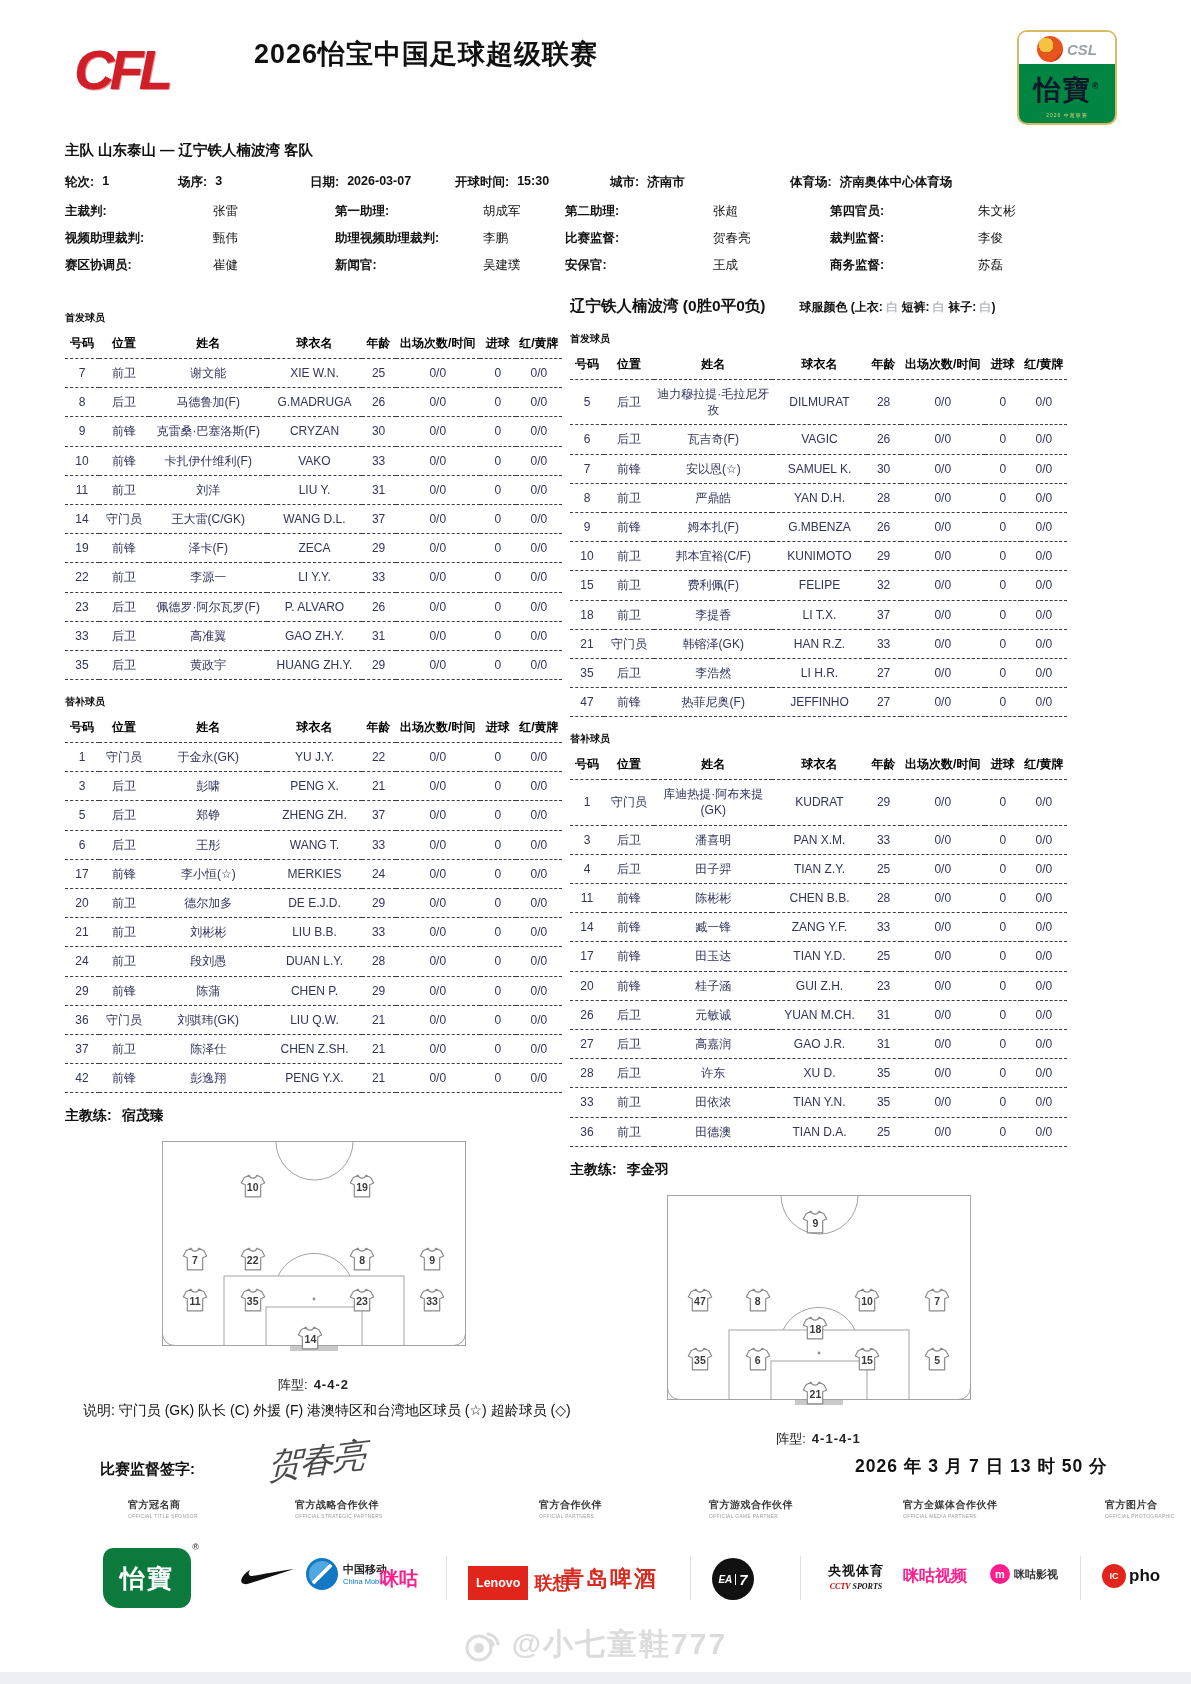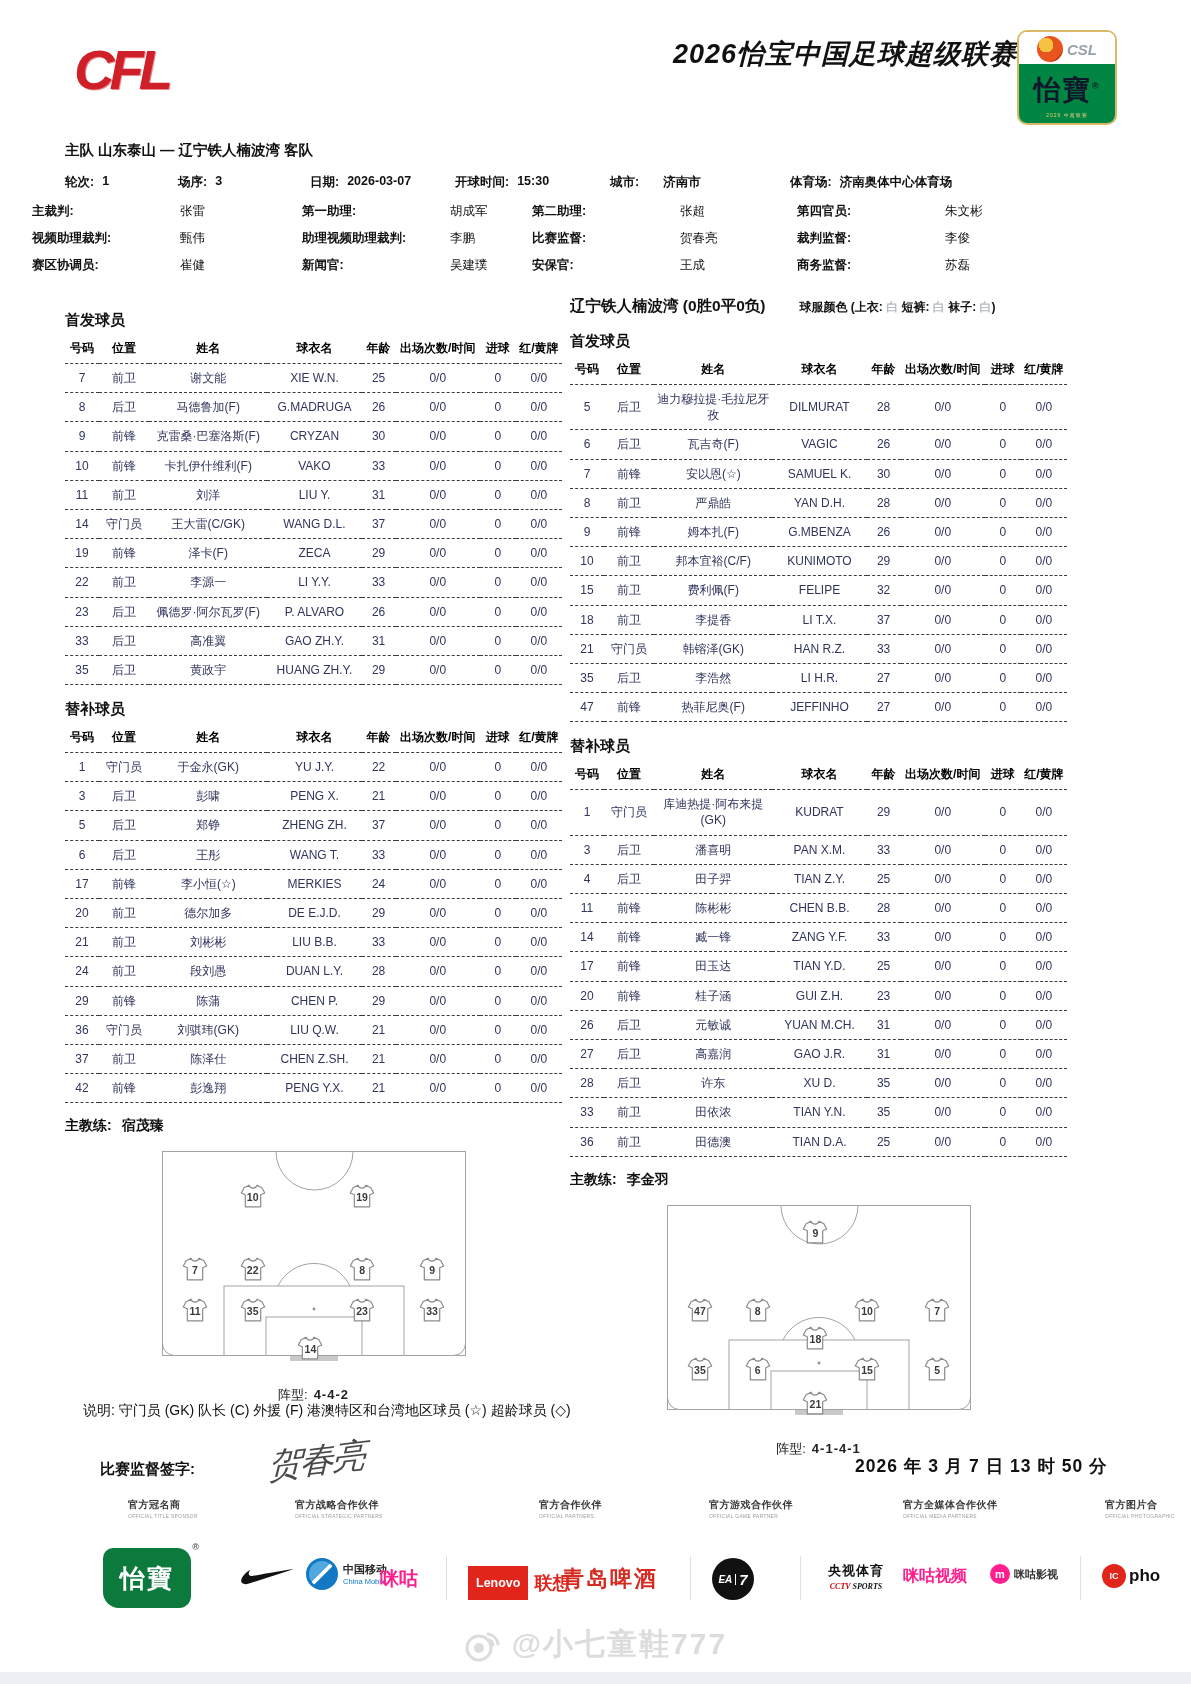--- a/index.html
+++ b/index.html
@@ -2,52 +2,52 @@
 <html><head>
 <meta charset="utf-8">
 <style>
   html,body{margin:0;padding:0;background:#ffffff;}
   .sheet{position:relative;width:1191px;height:1684px;background:#fff;overflow:hidden;
          font-family:"Liberation Sans","DejaVu Sans",sans-serif;color:#111;}
   
   .top{display:flex;align-items:flex-start;padding:30px 74px 0 74px;}
   .cfl-logo{width:180px;font-size:56px;font-weight:800;font-style:italic;color:#cf1f28;
             letter-spacing:-5px;line-height:80px;text-shadow:1px 1px 0 #e98b8f;}
-  .titles{flex:1;text-align:right;font-style:italic;}
+  .titles{flex:1;text-align:left;}
   .title{font-size:27px;font-weight:800;margin-top:6px;letter-spacing:1px;}
   .subtitle{font-size:24px;font-weight:800;margin-top:16px;letter-spacing:2px;}
   .csl-badge{width:96px;border:2px solid #d8b966;border-radius:10px;overflow:hidden;text-align:center;}
   .csl-top{background:#fff;padding:4px 0 2px;display:flex;align-items:center;justify-content:center;gap:4px;}
   .csl-ball{width:26px;height:26px;border-radius:50%;
             background:radial-gradient(circle at 35% 35%,#f6c242 0 30%,#e8541e 31% 70%,#c63a12 71%);}
   .csl-word{font-size:15px;font-weight:800;font-style:italic;color:#9aa0a8;}
   .csl-mid{background:#008542;color:#0f172a;font-size:27px;font-weight:800;padding:8px 0 2px;letter-spacing:2px;}
   .csl-reg{font-size:9px;vertical-align:super;}
   .csl-bottom{background:#008542;color:#f3cf7e;font-size:5px;padding:2px 0 5px;letter-spacing:1px;}
   
   .matchup{margin:16px 0 0 65px;font-size:14.5px;font-weight:800;}
   .info-row{margin:14px 0 0 65px;display:flex;font-size:12.5px;font-weight:700;}
   .info-item{display:flex;}
   .info-item .ilabel{margin-right:8px;}
   .info-item:nth-child(1){width:113px;}.info-item:nth-child(2){width:132px;}
   .info-item:nth-child(3){width:145px;}.info-item:nth-child(4){width:155px;}
-  .info-item:nth-child(5){width:180px;gap:16px;}
-  .officials{margin:12px 0 0 32px;}
+  .info-item:nth-child(5){width:180px;}
+  .officials{margin:12px 0 0 65px;}
   .off-row{display:grid;grid-template-columns:270px 230px 265px 280px;margin-top:10px;font-size:12.5px;}
   .pair{display:flex;}
   .pair .olabel{width:148px;font-weight:700;}
   .pair .oval{font-weight:400;}
   
   .teams-grid{display:grid;grid-template-columns:497px 497px;column-gap:8px;margin:22px 0 0 65px;}
   .team-head{display:flex;align-items:baseline;}
   .team-name{font-size:15.5px;font-weight:800;white-space:nowrap;}
   .kit{margin-left:34px;font-size:12px;font-weight:700;white-space:nowrap;}
   .home-col .kv-shirt{color:#e0761c;} .home-col .kv-shorts,.home-col .kv-socks{color:#2a66c8;}
   .away-col .kv-shirt,.away-col .kv-shorts,.away-col .kv-socks{color:#b6bcc2;}
-  .roster-label{font-size:15px;font-weight:800;margin:15px 0 7px;}
+  .roster-label{font-size:10px;font-weight:800;margin:15px 0 7px;}
   table.roster{width:497px;border-collapse:collapse;table-layout:fixed;}
   table.roster th{font-size:12px;font-weight:800;color:#000;padding:3px 0 6px;
                   border-bottom:1.4px dashed #3c3c3c;white-space:nowrap;}
   table.roster td{font-size:12px;color:#30355c;text-align:center;padding:6px 1px;
                   border-bottom:1.4px dashed #3c3c3c;line-height:1.35;}
   .coach-line{margin-top:14px;font-size:14px;font-weight:800;}
   .coach-line .cname{margin-left:10px;}
   
   .pitch{position:relative;width:304px;height:211px;margin:16px auto 0 auto;}
   .pitch svg.field{position:absolute;left:0;top:0;}

